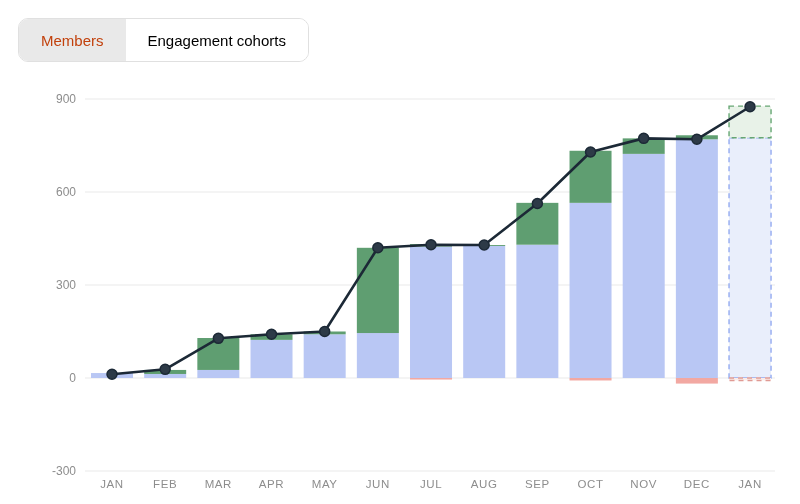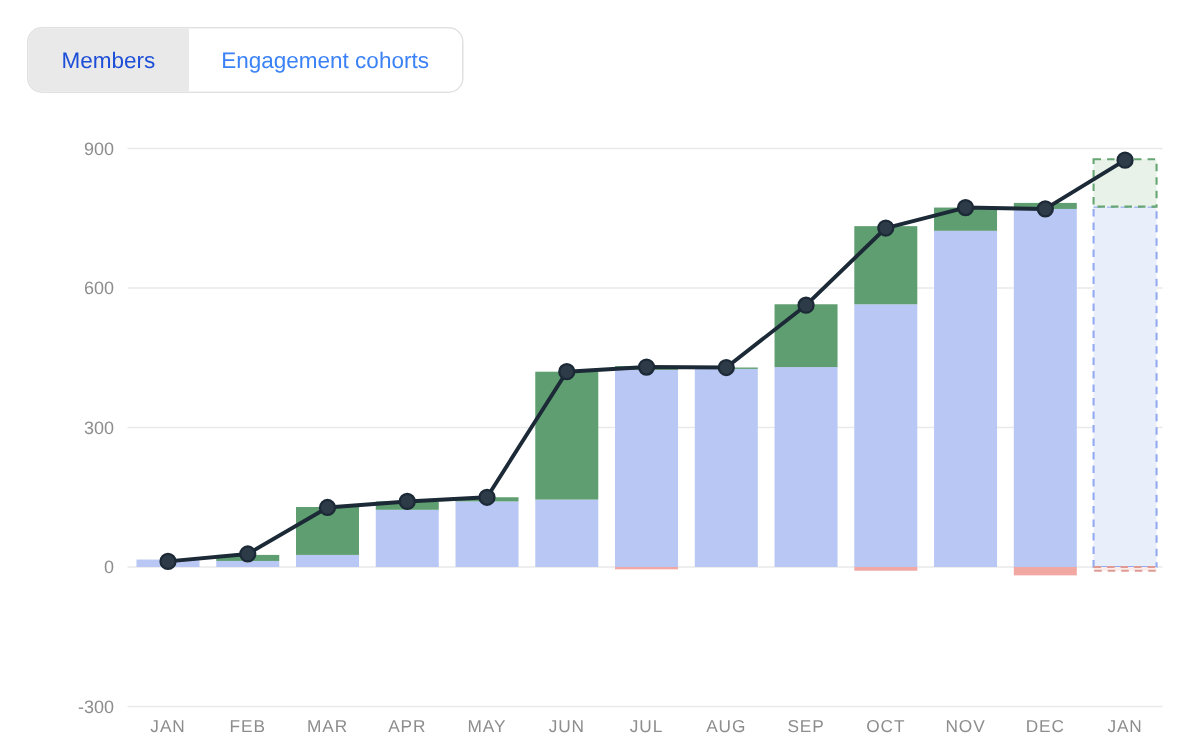--- a/index.html
+++ b/index.html
@@ -9,23 +9,23 @@
   }
   .tabs{
     position:absolute;left:18px;top:18px;height:44px;
     display:flex;align-items:stretch;
     border:1px solid #e0e0e0;border-radius:10px;overflow:hidden;
     background:#ffffff;box-sizing:border-box;z-index:2;
   }
   .tab{
     border:none;outline:none;background:#ffffff;cursor:pointer;
     font-family:"Liberation Sans",sans-serif;font-size:15px;
-    color:#3b82f6;padding:0 22px;white-space:nowrap;
+    color:#000000;padding:0 22px;white-space:nowrap;
   }
-  .tab.active{background:#e9e9e9;color:#1d4ed8;}
+  .tab.active{background:#e9e9e9;color:#c2410c;}
   #chart-svg{position:absolute;left:0;top:0;z-index:1}
 </style>
 </head>
 <body>
 
 <div class="tabs">
   <button class="tab active">Members</button>
   <button class="tab">Engagement cohorts</button>
 </div>
 

